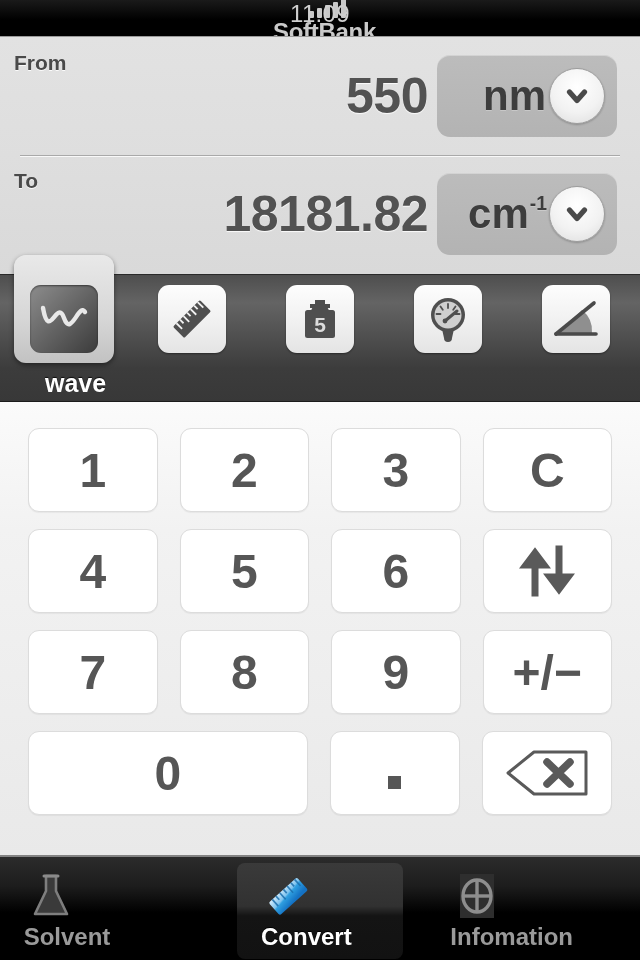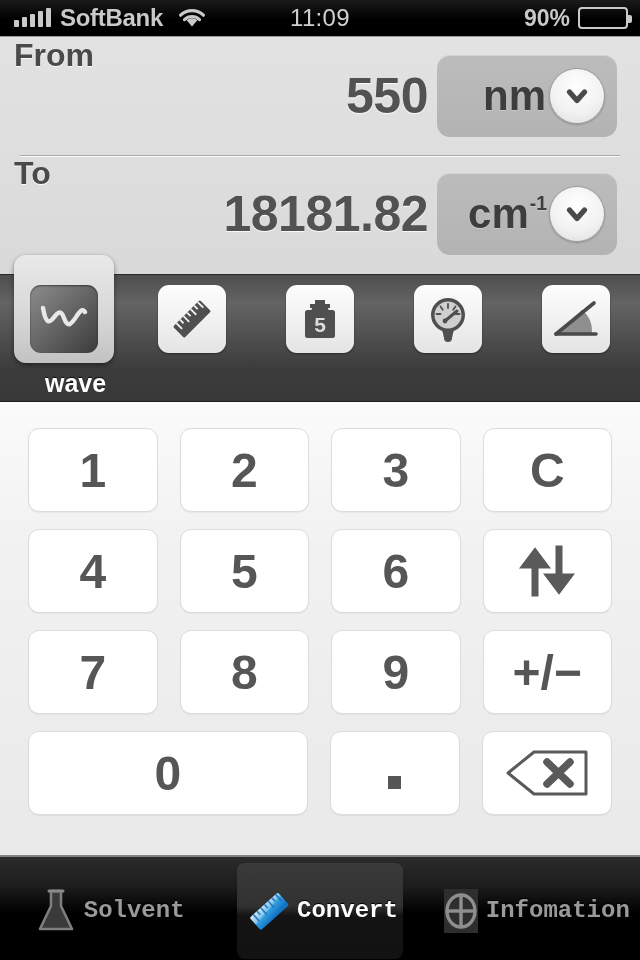--- a/index.html
+++ b/index.html
@@ -9,21 +9,21 @@
     background:#000;
     overflow:hidden;
     -webkit-font-smoothing:antialiased;
   }
   #app { position:relative; width:640px; height:960px; background:#f0f0f0; }
 
   
   .statusbar{
     position:relative; height:36px; width:640px;
     background:linear-gradient(to bottom,#1a1a1a 0%,#000 55%,#000 100%);
-    display:flex; align-items:center; color:#c9c9c9;
+    display:flex; align-items:center; color:#c9c9c9;flex-direction:column;
   }
   .sb-signal{ display:flex; align-items:flex-end; gap:3px; margin-left:14px; height:18px; }
   .sb-signal i{ display:block; width:5px; background:#c9c9c9; border-radius:1px; }
   .sb-signal i:nth-child(1){height:7px}
   .sb-signal i:nth-child(2){height:10px}
   .sb-signal i:nth-child(3){height:13px}
   .sb-signal i:nth-child(4){height:16px}
   .sb-signal i:nth-child(5){height:19px}
   .sb-carrier{ margin-left:9px; font-size:24px; font-weight:bold; letter-spacing:-.3px; color:#c9c9c9;}
   .sb-wifi{ margin-left:14px; width:30px; height:22px; position:relative; }
@@ -44,22 +44,22 @@
   .sb-batt-fill{ height:100%; background:#c9c9c9; border-radius:1px; }
 
   
   .conv-panel{
     position:relative; width:640px; height:238px;
     background:linear-gradient(to bottom,#e2e2e2 0%,#dedede 50%,#d9d9d9 100%);
     border-top:1px solid #9a9a9a;
   }
   .conv-row{ position:relative; height:118px; }
   .conv-label{
-    position:absolute; left:14px; top:0;
-    font-size:32px; font-weight:bold; color:#4a4a4a;
+    position:absolute; left:14px; top:14px;
+    font-size:21px; font-weight:bold; color:#4a4a4a;
     text-shadow:0 1px 0 rgba(255,255,255,.85);
   }
   .conv-value{
     position:absolute; right:212px; top:50%; transform:translateY(-50%);
     font-size:50px; font-weight:bold; color:#525252;
     text-shadow:0 1px 1px rgba(255,255,255,.9);
     letter-spacing:-0.5px; white-space:nowrap;
   }
   .unit-select{
     position:absolute; right:23px; top:50%; transform:translateY(-50%);
@@ -149,24 +149,25 @@
     border-top:2px solid #838383;
     display:flex;
   }
   .tab{
     flex:1; position:relative;
     display:flex; flex-direction:column; align-items:center; justify-content:center;
     gap:2px; padding-top:4px;
   }
   .tab-inner{
     width:166px; height:96px; border-radius:8px;
-    display:flex; flex-direction:row; align-items:center; justify-content:center; gap:1px;font-family:Liberation Mono, monospace;
+    display:flex; flex-direction:column; align-items:flex-start; justify-content:center; gap:1px;
   }
   .tab.active .tab-inner{
     background:linear-gradient(to bottom,#3a3a3a 0%,#313131 45%,#141414 55%,#121212 100%);
+    padding-left:24px;
   }
   .tab-icon{ width:54px; height:52px; display:flex; align-items:center; justify-content:center; }
   .tab-label{ font-size:24px; font-weight:bold; color:#9a9a9a; text-shadow:0 -1px 0 #000; }
   .tab.active .tab-label{ color:#fff; }
 </style>
 </head>
 <body>
 
 <div id="app">
 

